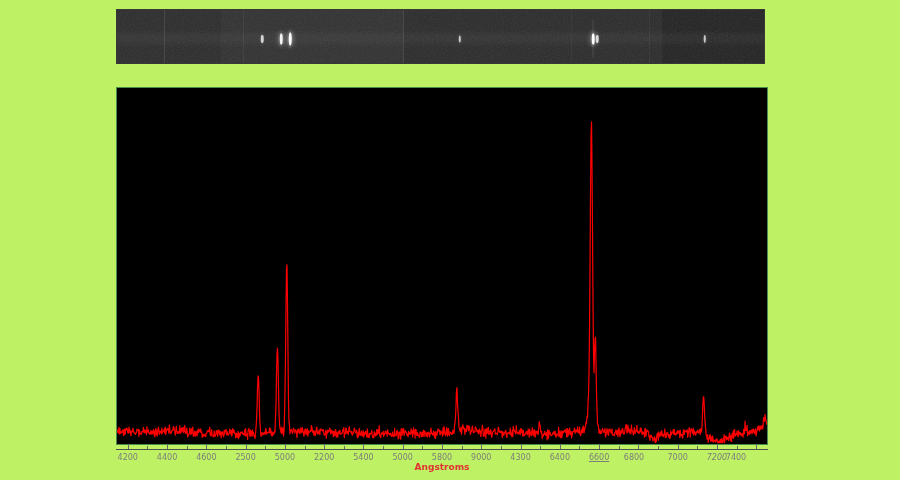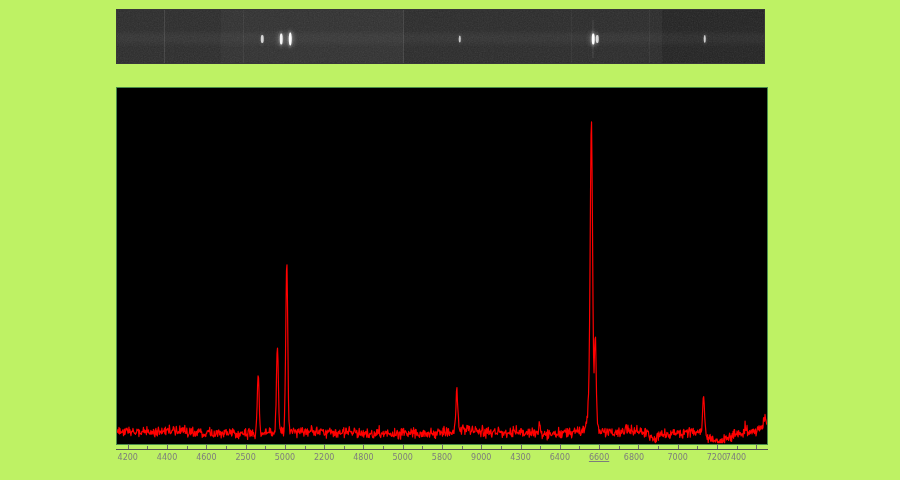--- a/index.html
+++ b/index.html
@@ -92,21 +92,21 @@
       <div class="tick" style="left: 245.614px; top: 444px; height: 5px;"></div>
       <div class="tick-label" style="left: 228.614px;">2500</div>
       <div class="tick" style="left: 265.253px; top: 446px; height: 3px;"></div>
       <div class="tick" style="left: 284.892px; top: 444px; height: 5px;"></div>
       <div class="tick-label" style="left: 267.892px;">5000</div>
       <div class="tick" style="left: 304.53px; top: 446px; height: 3px;"></div>
       <div class="tick" style="left: 324.169px; top: 444px; height: 5px;"></div>
       <div class="tick-label" style="left: 307.169px;">2200</div>
       <div class="tick" style="left: 343.807px; top: 446px; height: 3px;"></div>
       <div class="tick" style="left: 363.446px; top: 444px; height: 5px;"></div>
-      <div class="tick-label" style="left: 346.446px;">4800</div>
+      <div class="tick-label" style="left: 346.446px;">5400</div>
       <div class="tick" style="left: 383.084px; top: 446px; height: 3px;"></div>
       <div class="tick" style="left: 402.723px; top: 444px; height: 5px;"></div>
       <div class="tick-label" style="left: 385.723px;">5000</div>
       <div class="tick" style="left: 422.361px; top: 446px; height: 3px;"></div>
       <div class="tick" style="left: 442px; top: 444px; height: 5px;"></div>
       <div class="tick-label" style="left: 425px;">5800</div>
       <div class="tick" style="left: 461.639px; top: 446px; height: 3px;"></div>
       <div class="tick" style="left: 481.277px; top: 444px; height: 5px;"></div>
       <div class="tick-label" style="left: 464.277px;">9000</div>
       <div class="tick" style="left: 500.916px; top: 446px; height: 3px;"></div>
@@ -119,19 +119,20 @@
       <div class="tick" style="left: 599.108px; top: 444px; height: 5px;"></div>
       <div class="tick-label" style="left: 582.108px; text-decoration: underline;">6600</div>
       <div class="tick" style="left: 618.747px; top: 446px; height: 3px;"></div>
       <div class="tick" style="left: 638.386px; top: 444px; height: 5px;"></div>
       <div class="tick-label" style="left: 617px;">6800</div>
       <div class="tick" style="left: 658.024px; top: 446px; height: 3px;"></div>
       <div class="tick" style="left: 677.663px; top: 444px; height: 5px;"></div>
       <div class="tick-label" style="left: 660.663px;">7000</div>
       <div class="tick" style="left: 697.301px; top: 446px; height: 3px;"></div>
       <div class="tick" style="left: 716.94px; top: 444px; height: 5px;"></div>
-      <div class="tick-label" style="left: 699.94px;">7200</div>
+      <div class="tick-label" style="left: 699.94px; font-style: italic;">7200</div>
       <div class="tick" style="left: 736.578px; top: 446px; height: 3px;"></div>
       <div class="tick" style="left: 756.217px; top: 444px; height: 5px;"></div>
       <div class="tick-label" style="left: 719px;">7400</div>
     </div>
+  <div class="xlabel" style="color: rgb(224, 50, 50);">Angstroms</div>
 
 </div>
 
 </body></html>

